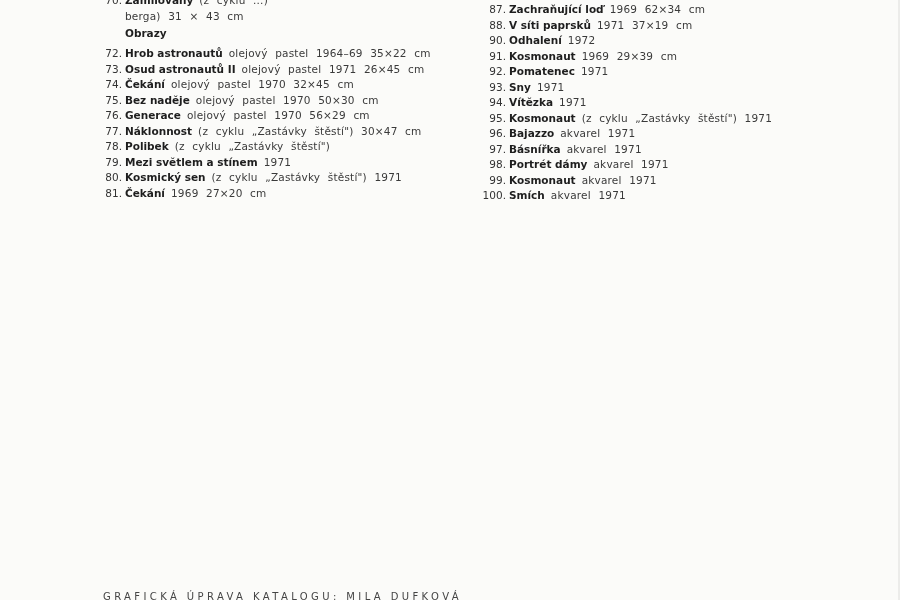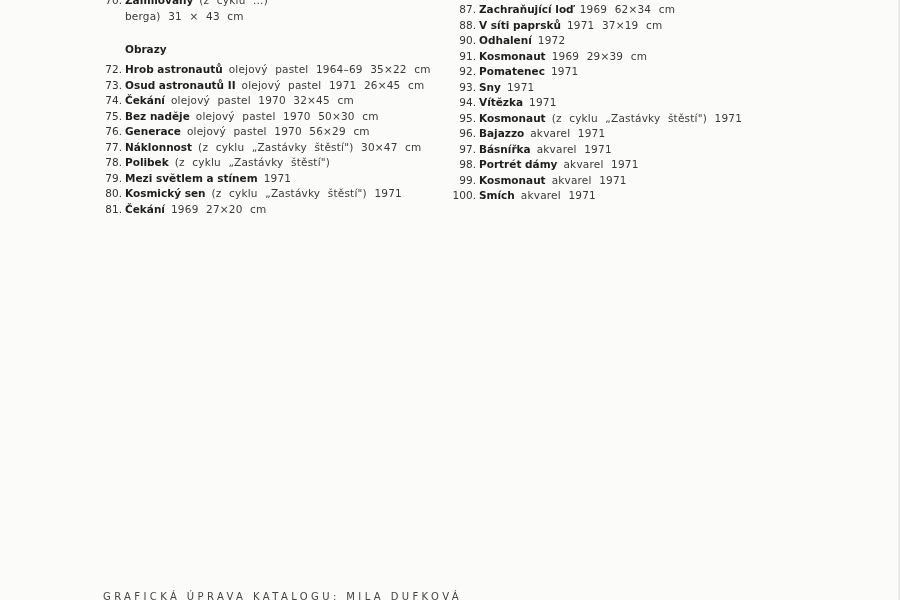--- a/index.html
+++ b/index.html
@@ -6,28 +6,28 @@
   body {
     width: 900px; height: 600px; overflow: hidden;
     background: #fbfbf9;
     font-family: "DejaVu Sans", sans-serif;
     color: #2a2a2a;
     position: relative;
   }
   .page { position: absolute; inset: 0; }
   .col { position: absolute; font-size: 10.5px; }
   .col-left { left: 100px; top: -7px; width: 360px; }
-  .col-right { left: 452px; top: 2px; width: 360px; }
+  .col-right { left: 482px; top: 2px; width: 360px; }
   .entry { position: relative; height: 15.5px; line-height: 15.5px; white-space: nowrap; }
   .num { display: inline-block; width: 22px; text-align: right; margin-right: 3px; color: #333; }
   .col-right .num { width: 24px; }
   .title { font-weight: bold; color: #1e1e1e; margin-right: 6px; }
   .meta { color: #3a3a3a; letter-spacing: 0.2px; word-spacing: 4px; }
   .cont { padding-left: 25px; }
-  .section-head { font-weight: bold; padding-left: 25px; margin-top: 18px; margin-bottom: 5px; height: 15px; line-height: 15px; color: #1e1e1e; }
+  .section-head { font-weight: bold; padding-left: 25px; margin-top: 2px; margin-bottom: 5px; height: 15px; line-height: 15px; color: #1e1e1e; }
   .footer {
     position: absolute; left: 103px; top: 591px;
     font-size: 10px; letter-spacing: 3.4px; color: #444;
     white-space: nowrap;
   }
   .edge-mark { position: absolute; right: 0; top: 0; width: 2px; height: 600px; background: #ececea; }
 </style>
 </head>
 <body>
 

